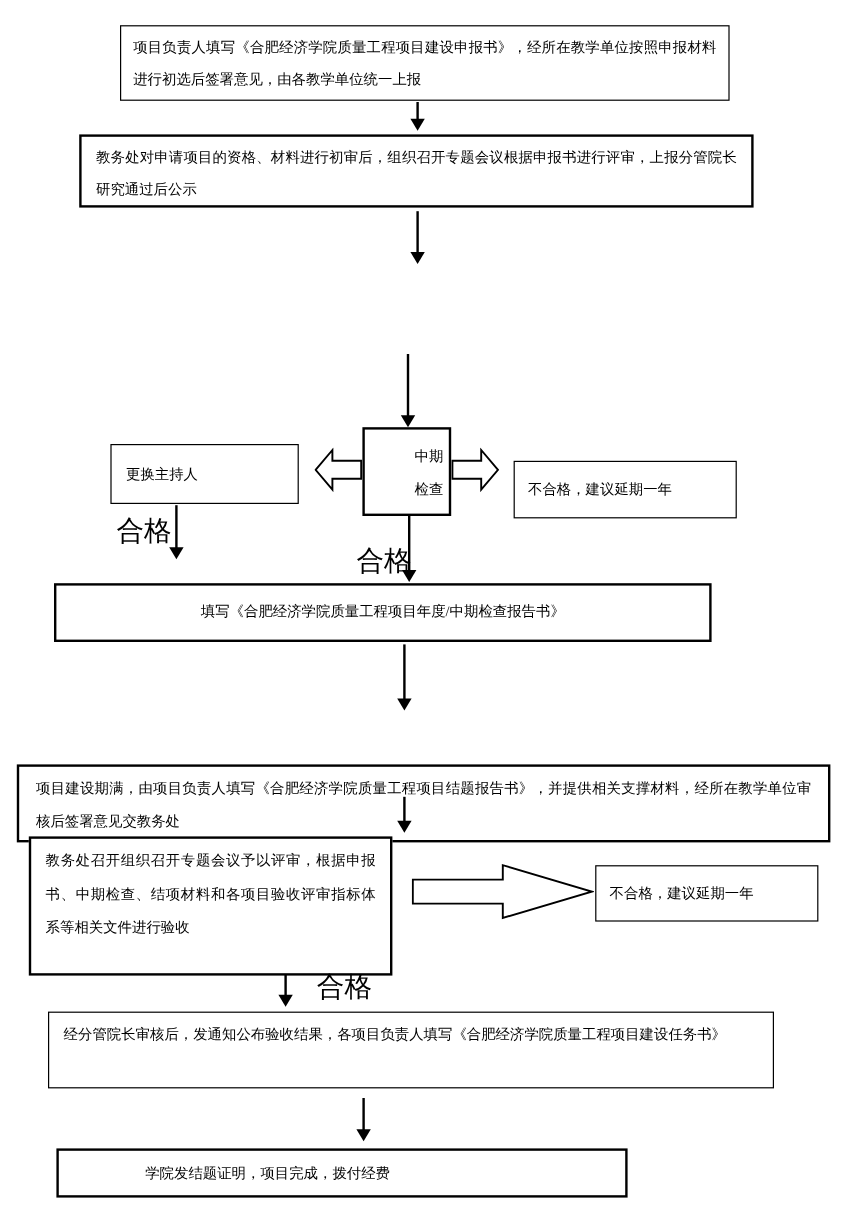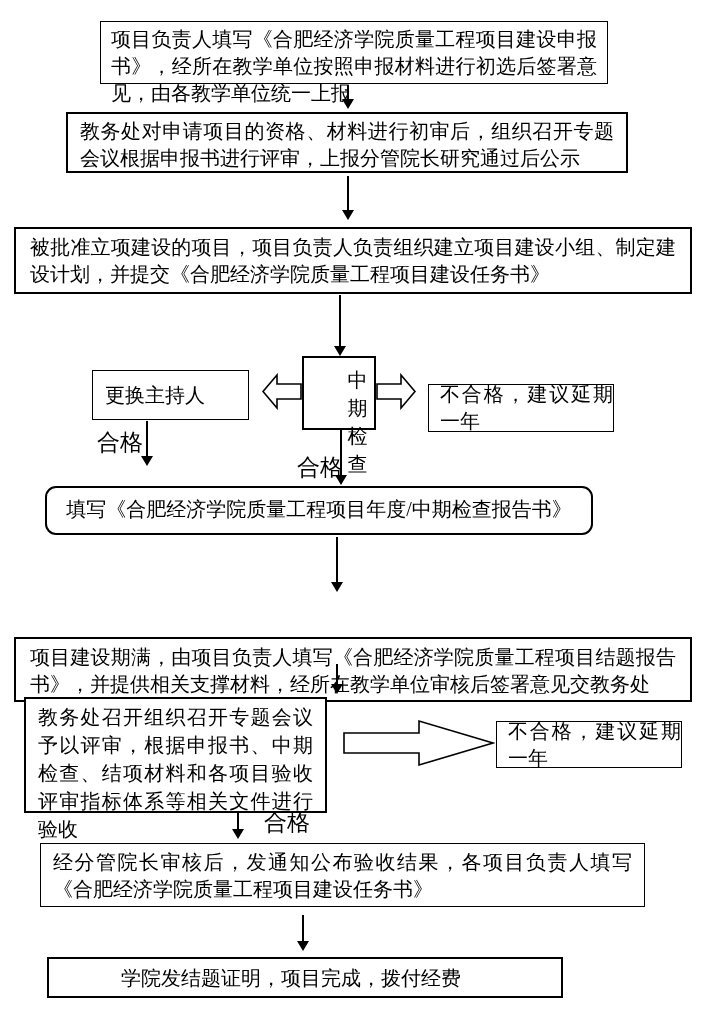--- a/index.html
+++ b/index.html
@@ -9,21 +9,21 @@
     background:#ffffff;
     font-family:"Liberation Serif","DejaVu Serif",serif;
     color:#000;
     overflow:hidden;
   }
   .box{
     position:absolute;
     box-sizing:border-box;
     border:2px solid #000;
     background:#fff;
-    font-size:20px;
+    font-size:12px;
     line-height:27px;
     text-align:justify;
   }
   .box.thin{border-width:1px;}
   .center-text{text-align:center;}
   .vcenter{display:flex;align-items:center;}
   .varrow{position:absolute;width:12px;}
   .varrow .shaft{position:absolute;left:5px;top:0;bottom:8px;width:2px;background:#000;}
   .varrow .ahead{position:absolute;bottom:0;left:0;width:0;height:0;
     border-left:6px solid transparent;border-right:6px solid transparent;border-top:10px solid #000;}
@@ -44,23 +44,20 @@
   </div>
 
   <div class="box" style="left:66px;top:112px;width:562px;height:61px;padding:4px 12px;">
     <span>教务处对申请项目的资格、材料进行初审后，组织召开专题会议根据申报书进行评审，上报分管院长研究通过后公示</span>
   </div>
   <div class="varrow" style="left:342px;top:176px;height:44px;">
     <div class="shaft"></div>
       <div class="ahead"></div>
   </div>
 
-  <div class="box" style="left:14px;top:227px;width:678px;height:67px;padding:5px 14px;">
-    <span>被批准立项建设的项目，项目负责人负责组织建立项目建设小组、制定建设计划，并提交《合肥经济学院质量工程项目建设任务书》</span>
-  </div>
   <div class="varrow" style="left:334px;top:295px;height:61px;">
     <div class="shaft"></div>
       <div class="ahead"></div>
   </div>
 
   <div class="box center-text" style="left:302px;top:356px;width:74px;height:74px;padding-top:8px;line-height:28px;padding-left:37px;">
     <div>中期</div>
     <div>检查</div>
   </div>
 
@@ -84,21 +81,21 @@
     <div class="shaft"></div>
       <div class="ahead"></div>
   </div>
 
   <div class="label" style="left:297px;top:457px;">合格</div>
   <div class="varrow" style="left:335px;top:430px;height:55px;">
     <div class="shaft"></div>
       <div class="ahead"></div>
   </div>
 
-  <div class="box center-text" style="left:45px;top:486px;width:548px;height:49px;padding-top:8px;border-radius:11px;">
+  <div class="box center-text" style="left:45px;top:486px;width:548px;height:49px;padding-top:8px;">
     <span>填写《合肥经济学院质量工程项目年度/中期检查报告书》</span>
   </div>
   <div class="varrow" style="left:331px;top:537px;height:55px;">
     <div class="shaft"></div>
       <div class="ahead"></div>
   </div>
 
   <div class="box" style="left:14px;top:597px;width:678px;height:65px;padding:5px 14px;margin-top:40px;">
     <span>项目建设期满，由项目负责人填写《合肥经济学院质量工程项目结题报告书》，并提供相关支撑材料，经所在教学单位审核后签署意见交教务处</span>
   </div>
@@ -126,17 +123,17 @@
   <div class="label" style="left:264px;top:812px;">合格</div>
 
   <div class="box thin" style="left:40px;top:843px;width:605px;height:64px;padding:5px 12px;">
     <span>经分管院长审核后，发通知公布验收结果，各项目负责人填写《合肥经济学院质量工程项目建设任务书》</span>
   </div>
   <div class="varrow" style="left:297px;top:915px;height:36px;">
     <div class="shaft"></div>
       <div class="ahead"></div>
   </div>
 
-  <div class="box" style="left:47px;top:957px;width:516px;height:41px;padding:6px 23px 0 72px;text-align:left;">
+  <div class="box" style="left:47px;top:957px;width:476px;height:41px;padding:6px 23px 0 72px;text-align:left;">
     <span>学院发结题证明，项目完成，拨付经费</span>
   </div>
 
 </div>
 
 </body></html>

